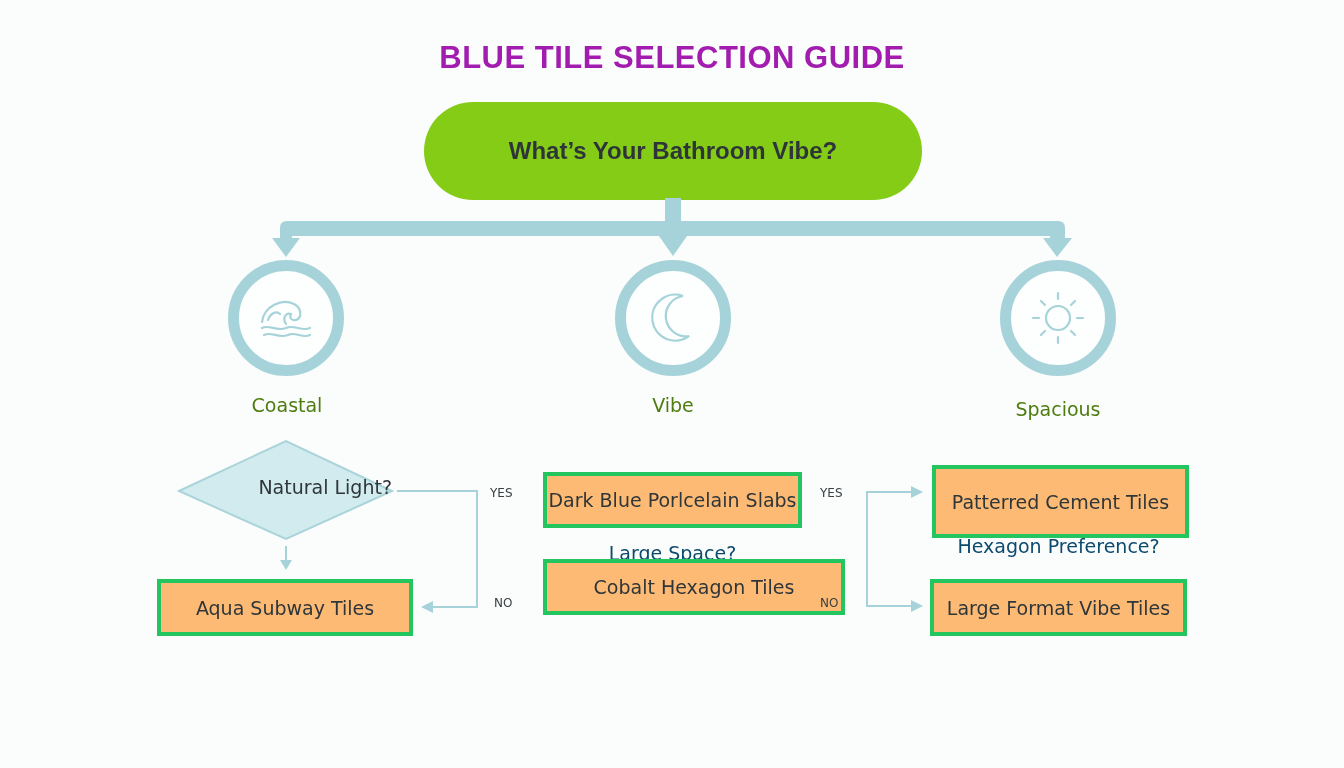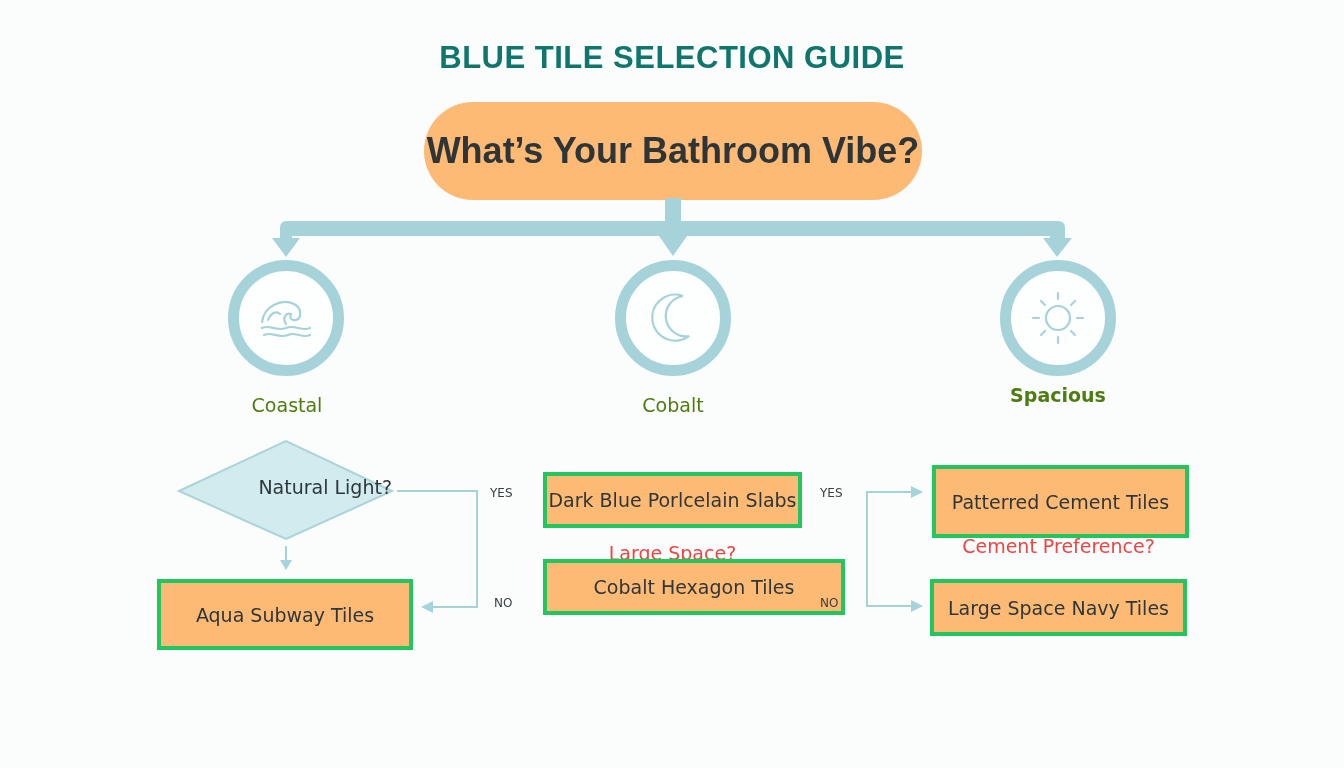--- a/index.html
+++ b/index.html
@@ -6,45 +6,45 @@
   body {
     width:1344px; height:768px; overflow:hidden; position:relative;
     background:#fbfcfc;
     font-family:"DejaVu Sans", sans-serif;
     color:#333a3d;
   }
   .abs { position:absolute; }
   #title {
     left:0; width:1344px; top:40px; text-align:center;
     font-family:"Liberation Sans", sans-serif; font-weight:bold;
-    font-size:31px; letter-spacing:0.5px; color:#0f766e;
+    font-size:31px; letter-spacing:0.5px; color:#a21caf;
   }
   #pill {
     left:424px; top:102px; width:498px; height:98px;
-    background:#fdba74; border-radius:49px;
+    background:#84cc16; border-radius:49px;
     display:flex; align-items:center; justify-content:center;
     font-family:"Liberation Sans", sans-serif; font-weight:bold;
-    font-size:36px; color:#2e3538;
+    font-size:24px; color:#2e3538;
   }
   svg#lines { position:absolute; left:0; top:0; }
   .circle {
     position:absolute; width:94px; height:94px; border-radius:50%;
     border:11px solid #a6d3d9; background:#fdfefe;
     display:flex; align-items:center; justify-content:center;
   }
   .cat-label {
     position:absolute; width:200px; text-align:center;
     font-size:19px; color:#4d7c0f;
   }
   .box {
     position:absolute; background:#fdba74; border:4px solid #22c55e;
     box-sizing:border-box; display:flex; align-items:center; justify-content:center;
     font-size:19px; color:#2f3639; white-space:nowrap;
   }
-  .q-label { position:absolute; text-align:center; font-size:19px; color:#ef4444; white-space:nowrap; }
+  .q-label { position:absolute; text-align:center; font-size:19px; color:#0c4a6e; white-space:nowrap; }
   .yn { position:absolute; font-size:12px; color:#3a4043; }
   #diamond-text {
     position:absolute; left:179px; top:476px; width:213px; text-align:right;
     font-size:19px; color:#2f3639;
   }
 </style>
 </head>
 <body>
 
 <div id="title" class="abs">BLUE TILE SELECTION GUIDE</div>
@@ -101,29 +101,29 @@
       <line x1="49" y1="30" x2="55" y2="30"></line>
       <line x1="13" y1="13" x2="17" y2="17"></line>
       <line x1="43" y1="43" x2="47" y2="47"></line>
       <line x1="47" y1="13" x2="43" y2="17"></line>
       <line x1="17" y1="43" x2="13" y2="47"></line>
     </g>
   </svg>
 </div>
 
 <div class="cat-label" style="left:187px;top:394px;">Coastal</div>
-<div class="cat-label" style="left:573px;top:394px;">Cobalt</div>
-<div class="cat-label" style="left:958px;top:384px;font-weight:bold;">Spacious</div>
+<div class="cat-label" style="left:573px;top:394px;">Vibe</div>
+<div class="cat-label" style="left:958px;top:398px;">Spacious</div>
 
 <div id="diamond-text">Natural Light?</div>
-<div class="box" style="left:157px;top:579px;width:256px;height:71px;">Aqua Subway Tiles</div>
+<div class="box" style="left:157px;top:579px;width:256px;height:57px;">Aqua Subway Tiles</div>
 <div class="yn" style="left:490px;top:486px;">YES</div>
 <div class="yn" style="left:494px;top:596px;">NO</div>
 
 <div class="box" style="left:543px;top:472px;width:259px;height:56px;">Dark Blue Porlcelain Slabs</div>
 <div class="q-label" style="left:543px;top:542px;width:259px;">Large Space?</div>
 <div class="box" style="left:543px;top:559px;width:302px;height:56px;">Cobalt Hexagon Tiles</div>
 
 <div class="yn" style="left:820px;top:486px;">YES</div>
 <div class="yn" style="left:820px;top:596px;">NO</div>
 <div class="box" style="left:932px;top:465px;width:257px;height:73px;">Patterred Cement Tiles</div>
-<div class="q-label" style="left:930px;top:535px;width:257px;">Cement Preference?</div>
-<div class="box" style="left:930px;top:579px;width:257px;height:57px;">Large Space Navy Tiles</div>
+<div class="q-label" style="left:930px;top:535px;width:257px;">Hexagon Preference?</div>
+<div class="box" style="left:930px;top:579px;width:257px;height:57px;">Large Format Vibe Tiles</div>
 
 </body></html>

